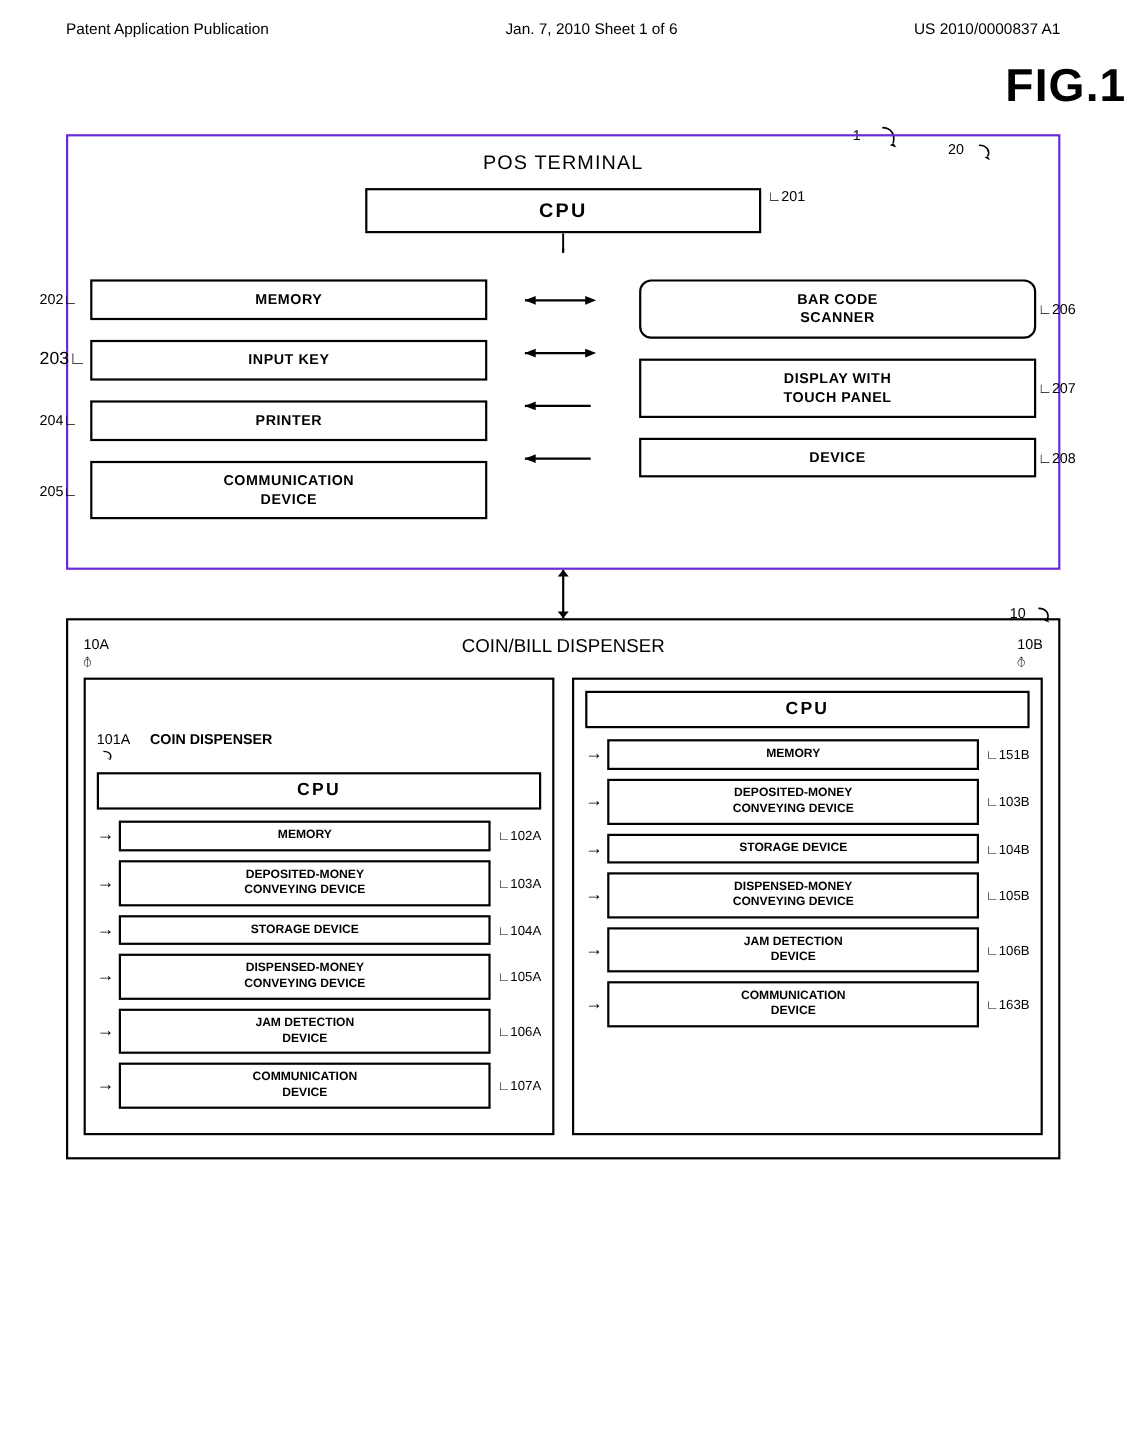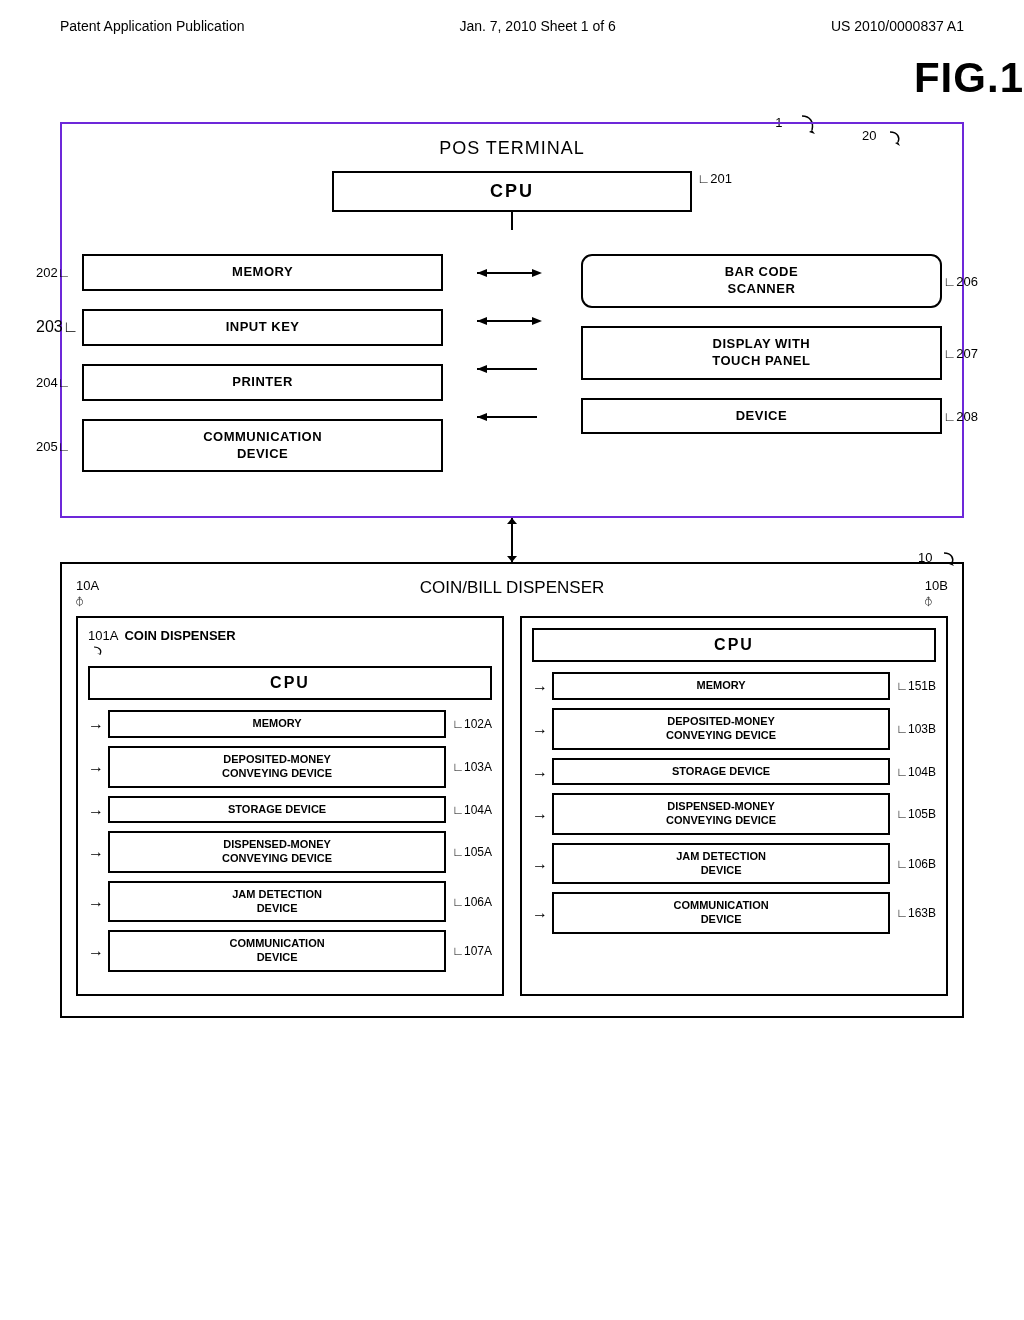--- a/index.html
+++ b/index.html
@@ -317,25 +317,25 @@
           <path d="M 6 2 C 14 2 16 8 14 12" stroke="#000" stroke-width="1.5" fill="none"></path>
           <polygon points="11,13 14,12 16,15" fill="#000"></polygon>
         </svg>
       </div>
     </div>
 
     <div class="dispenser-cols">
 
       <div class="dispenser-col">
         <div style="display:flex; align-items:baseline; margin-bottom:8px;">
-          <div style="font-size:13px; white-space:nowrap; margin-right:6px;">101A<br><svg width="16" height="10">
+          <div style="font-size:13px; white-space:nowrap; margin-right:18px;">101A<br><svg width="16" height="10">
                 <path d="M 6 2 C 12 2 14 6 12 9" stroke="#000" stroke-width="1.2" fill="none"></path>
                 <polygon points="9,8 12,9 14,11" fill="#000"></polygon>
               </svg></div>
-          <div style="font-size:13px; font-weight:bold;">COIN DISPENSER</div>
+          <div style="font-size:13px; font-weight:bold;margin-top:36px;">COIN DISPENSER</div>
         </div>
         <div class="cpu-box">CPU</div>
 
         <div class="comp-row">
           <div class="arrow-in">→</div>
           <div class="comp-box-small">MEMORY</div>
           <div class="ref-right">∟102A</div>
         </div>
 
         <div class="comp-row">

